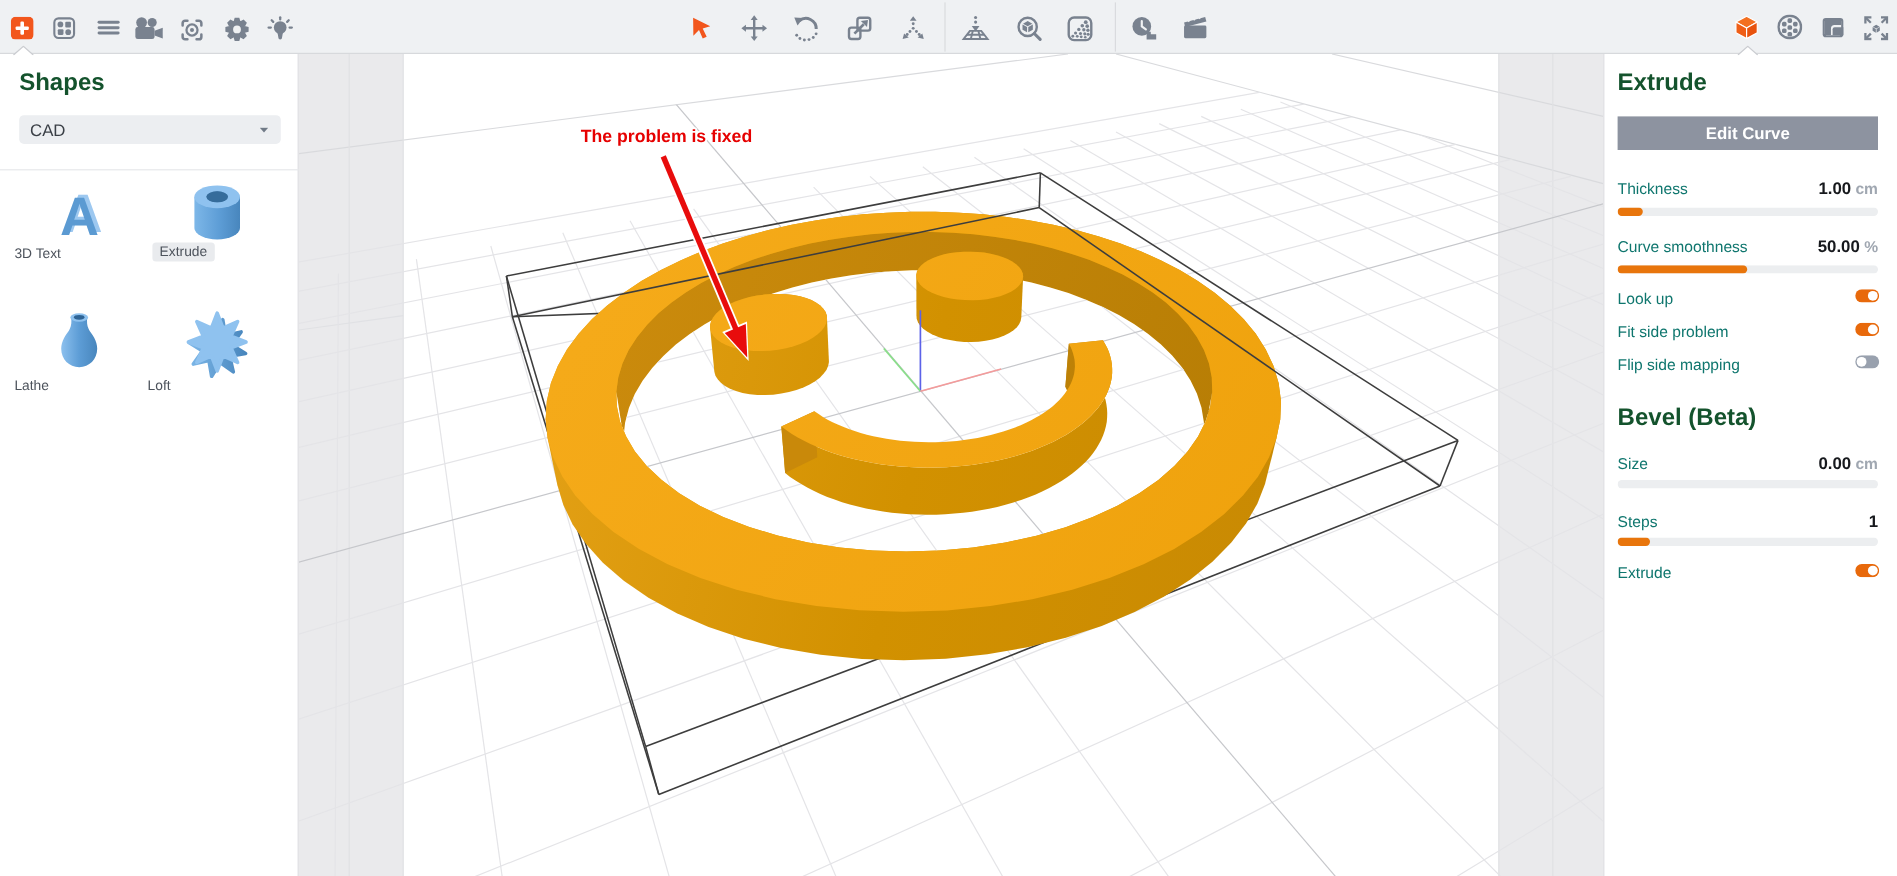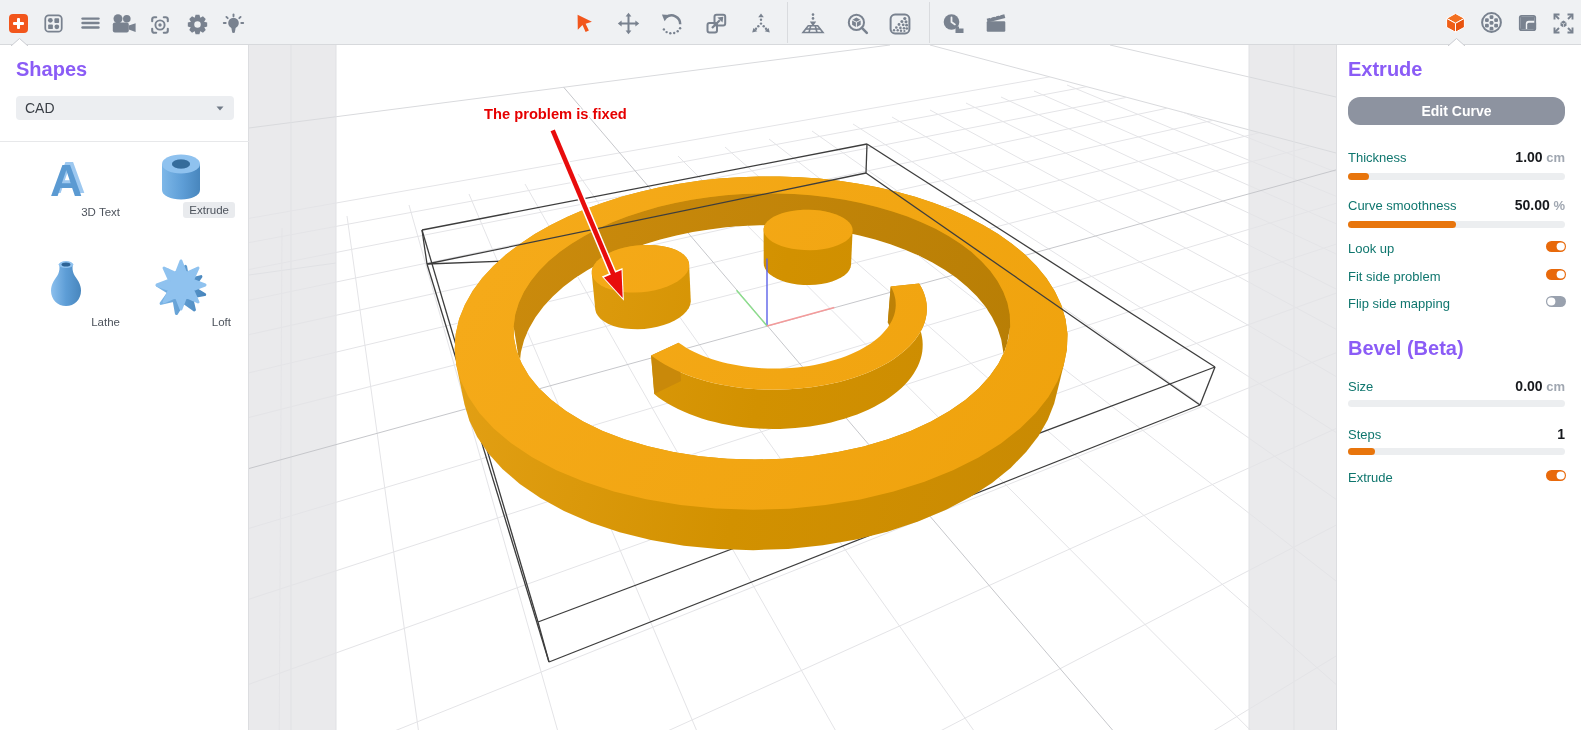--- a/index.html
+++ b/index.html
@@ -1,24 +1,24 @@
 <!DOCTYPE html>
 <html><head><meta charset="utf-8"><style>
 *{margin:0;padding:0;box-sizing:border-box}
 body{width:1581px;height:730px;font-family:"Liberation Sans",sans-serif;position:relative;overflow:hidden;background:#fff}
 #toolbar{position:absolute;left:0;top:0;width:1581px;height:45px;background:#eff1f3;border-bottom:1px solid #d7d9dc;z-index:5}
 #lpanel{position:absolute;left:0;top:45px;width:249px;height:685px;background:#fff;border-right:1px solid #dcdde0;z-index:6}
 #rpanel{position:absolute;left:1336px;top:45px;width:245px;height:685px;background:#fff;border-left:1px solid #dcdde0;z-index:6}
 #canvas{position:absolute;left:249px;top:45px;width:1087px;height:667px}
-.title{position:absolute;font-size:20px;font-weight:bold;color:#8b5cf6}
+.title{position:absolute;font-size:20px;font-weight:bold;color:#14532d}
 .lab{position:absolute;font-size:13px;color:#0f766e}
 .val{position:absolute;right:16px;font-size:14px;font-weight:bold;color:#17191d}
 .unit{font-size:13px;font-weight:bold;color:#a0a7b1}
 .sic{position:absolute}
-.slb{position:absolute;font-size:11.5px;color:#4d535c;text-align:right}
+.slb{position:absolute;font-size:11.5px;color:#4d535c;text-align:left}
 </style></head><body>
 <div id="toolbar">
     <svg style="position:absolute;left:9px;top:14px" width="19" height="19" viewBox="0 0 19 19">
       <rect width="19" height="19" rx="4" fill="#f2561c"></rect>
       <rect x="4" y="8" width="11" height="3" rx="1" fill="#fff"></rect>
       <rect x="8" y="4" width="3" height="11" rx="1" fill="#fff"></rect>
     </svg>
     <svg style="position:absolute;left:43px;top:13px" width="21" height="21" viewBox="0 0 24 24">
       <rect x="2.6" y="2.6" width="18.8" height="18.8" rx="4" fill="none" stroke="#79828f" stroke-width="2"></rect>
       <circle cx="8.4" cy="8.4" r="2.7" fill="#79828f"></circle>
@@ -423,21 +423,21 @@
 <path d="M31.6 7.4 L33.9 20.6 L46.9 17.6 L39.2 28.5 L50.6 35.6 L37.4 37.9 L40.4 50.9 L29.5 43.2 L22.4 54.6 L20.1 41.4 L7.1 44.4 L14.8 33.5 L3.4 26.4 L16.6 24.1 L13.6 11.1 L24.5 18.8 Z" fill="url(#bf)" stroke="url(#bf)" stroke-width="3" stroke-linejoin="round"></path>
 <path d="M27.0 2.0 L31.8 14.5 L44.0 9.0 L38.5 21.2 L51.0 26.0 L38.5 30.8 L44.0 43.0 L31.8 37.5 L27.0 50.0 L22.2 37.5 L10.0 43.0 L15.5 30.8 L3.0 26.0 L15.5 21.2 L10.0 9.0 L22.2 14.5 Z" fill="#8fc2ef" stroke="#8fc2ef" stroke-width="3" stroke-linejoin="round"></path>
 </svg></div>
 <div class="slb" style="left:123px;top:271px;width:108px">Loft</div>
 <svg style="position:absolute;left:11px;top:-7px;z-index:9" width="17" height="8" viewBox="0 0 17 8">
       <path d="M0 8 L8.5 0.5 L17 8" fill="#ffffff" stroke="#cbcdd1" stroke-width="1"></path>
     </svg>
 </div>
 <div id="rpanel">
 <div class="title" style="left:11px;top:13px">Extrude</div>
-<div style="position:absolute;left:11px;top:52px;width:217px;height:28px;background:#8d93a0;border-radius:12px;color:#fff;font-weight:bold;font-size:14px;text-align:center;line-height:28px">Edit Curve</div>
+<div style="position:absolute;left:11px;top:52px;width:217px;height:28px;background:#8d93a0;border-radius:0;color:#fff;font-weight:bold;font-size:14px;text-align:center;line-height:28px">Edit Curve</div>
 <div class="lab" style="left:11px;top:105px">Thickness</div>
     <div class="val" style="top:104px">1.00<span class="unit"> cm</span></div>
     <svg style="position:absolute;left:11px;top:128px" width="217" height="7" viewBox="0 0 217 7">
       <rect width="217" height="7" rx="3.5" fill="#eceef0"></rect>
       <rect width="21" height="7" rx="3.5" fill="#e8750c"></rect>
     </svg>
 <div class="lab" style="left:11px;top:153px">Curve smoothness</div>
     <div class="val" style="top:152px">50.00<span class="unit"> %</span></div>
     <svg style="position:absolute;left:11px;top:176px" width="217" height="7" viewBox="0 0 217 7">
       <rect width="217" height="7" rx="3.5" fill="#eceef0"></rect>

